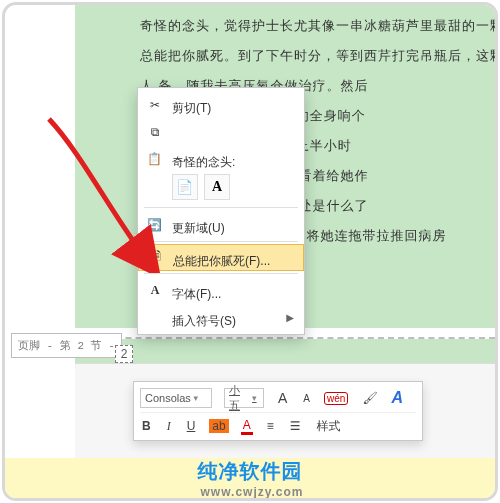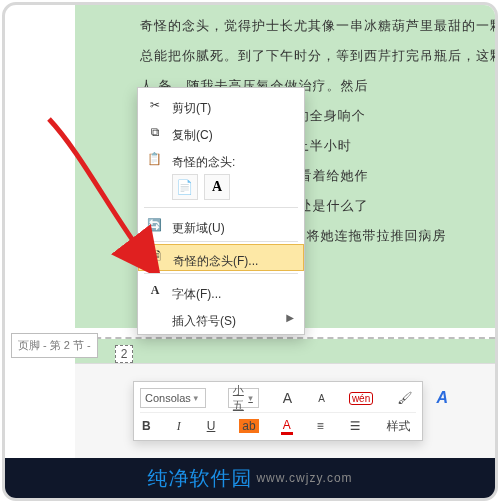--- a/index.html
+++ b/index.html
@@ -2,43 +2,43 @@
 <html><head>
 <meta charset="utf-8">
 <style>
   * { box-sizing: border-box; margin: 0; padding: 0; }
   body { width: 500px; height: 503px; overflow: hidden; font-family: "Microsoft YaHei", sans-serif; background: #fff; position: relative; }
   .frame { position: absolute; inset: 2px; border: 3px solid #d8d8d8; border-radius: 14px; background: #fff; overflow: hidden; }
   .doc { position: absolute; top: 0; left: 70px; right: 0; bottom: 170px; background: #c6e6c6; padding: 6px 10px; }
   .para { color: #333; font-size: 13px; line-height: 30px; letter-spacing: 1px; white-space: nowrap; margin-left: 55px; }
   .footer-band { position: absolute; left: 70px; right: 0; top: 332px; height: 2px; border-top: 2px dashed #bdbdbd; }
   .footer-area { position: absolute; left: 70px; right: 0; top: 334px; height: 24px; background: #c6e6c6; }
-  .footer-tab { position: absolute; left: 6px; top: 328px; background: #fff; border: 1px solid #bdbdbd; padding: 4px 6px; font-size: 11px; color: #777; }
+  .footer-tab { position: absolute; left: 6px; top: 328px; background: #fff; border: 1px solid #bdbdbd; padding: 4px 6px; font-size: 11px; color: #777; font-family: Liberation Mono, monospace; }
   .page-num-box { position: absolute; left: 110px; top: 340px; width: 18px; height: 18px; background: #fff; border: 1px dashed #7a7a7a; font-size: 12px; text-align: center; line-height: 16px; color: #555; }
   .below-page { position: absolute; left: 70px; right: 0; top: 358px; bottom: 40px; background: #f6f6f6; border-top: 1px solid #dcdcdc; }
   .mini-toolbar { position: absolute; left: 128px; top: 376px; width: 290px; background: #fff; border: 1px solid #c8c8c8; box-shadow: 0 4px 10px rgba(0,0,0,.15); padding: 4px 6px; }
-  .mt-row { display: flex; align-items: center; gap: 22px; height: 24px; }
+  .mt-row { display: flex; align-items: center; gap: 12px; height: 24px; }
   .mt-row + .mt-row { border-top: 1px solid #eee; margin-top: 2px; padding-top: 3px; }
   .font-box, .size-box { border: 1px solid #c8c8c8; font-size: 11px; color: #555; height: 20px; display: flex; align-items: center; padding: 0 4px; }
   .font-box { width: 72px; } .size-box { width: 40px; text-decoration: underline; }
   .dd { width: 10px; text-align: center; color: #888; font-size: 9px; }
   .mt-btn { font-size: 12px; color: #444; padding: 0 2px; }
   .wen { color: #c00; border: 1px solid #c00; border-radius: 3px; font-size: 10px; padding: 0 2px; }
   .styleA { color: #2a6bde; font-size: 16px; font-style: italic; font-weight: bold; }
   .menu { position: absolute; left: 132px; top: 82px; width: 168px; background: #fff; border: 1px solid #c8c8c8; box-shadow: 0 6px 14px rgba(0,0,0,.22); padding: 3px 0; z-index: 5; }
   .menu-item { display: flex; align-items: center; height: 27px; font-size: 12px; color: #333; padding: 0 10px 0 8px; gap: 8px; }
   .menu-item.hl { background: #fde8a6; border: 1px solid #e8b84a; margin: -1px 0; }
   .mi-icon { width: 18px; height: 18px; display: flex; align-items: center; justify-content: center; }
   .mi-label { flex: 1; white-space: nowrap; margin-top: 8px; }
   .mi-arrow { color: #666; font-size: 10px; }
   .menu-sep { height: 1px; background: #e0e0e0; margin: 3px 6px; }
   .paste-row { display: flex; gap: 6px; padding: 2px 8px 4px 34px; }
   .paste-btn { width: 26px; height: 26px; border: 1px solid #ddd; background: #fafafa; display: flex; align-items: center; justify-content: center; font-size: 14px; }
   .arrow { position: absolute; left: 36px; top: 108px; width: 120px; height: 160px; z-index: 6; pointer-events: none; }
-  .logo { position: absolute; left: 0; right: 0; bottom: 0; height: 40px; display: flex; align-items: center; justify-content: center; font-size: 20px; font-weight: normal; color: #1a8fe6; background: #0f172a; letter-spacing: 1px; }
+  .logo { position: absolute; left: 0; right: 0; bottom: 0; height: 40px; display: flex; align-items: center; justify-content: center; font-size: 20px; font-weight: bold; color: #1a8fe6; background: #fef9c3; letter-spacing: 1px; flex-direction: column; }
   .logo .w { color: #1a8fe6; } .logo .u { color: #888; font-size: 12px; margin-left: 4px; }
 </style>
 </head>
 <body>
 
 <div class="frame">
   <div class="doc">
     <div class="para">奇怪的念头，觉得护士长尤其像一串冰糖葫芦里最甜的一颗</div>
     <div class="para">总能把你腻死。到了下午时分，等到西芹打完吊瓶后，这颗糖</div>
     <div class="para">人                                                     备，随我去高压氧仓做治疗。然后</div>
@@ -64,39 +64,38 @@
     <path d="M8,6 C40,40 70,100 108,150" stroke="#e02020" stroke-width="5" fill="none" marker-end="url(#ah)"></path>
   </svg>
 
   <div class="menu">
     <div class="menu-item">
       <span class="mi-icon">✂</span>
       <span class="mi-label">剪切(T)</span>
     </div>
     <div class="menu-item">
       <span class="mi-icon">⧉</span>
-      <span class="mi-label">复制(C)</span>
     </div>
     <div class="menu-item">
       <span class="mi-icon">📋</span>
       <span class="mi-label">奇怪的念头:</span>
     </div>
     <div class="paste-row">
       <div class="paste-btn">📄</div>
       <div class="paste-btn" style="font-weight:bold;font-family:serif">A</div>
     </div>
     <div class="menu-sep"></div>
     <div class="menu-item">
       <span class="mi-icon">🔄</span>
       <span class="mi-label">更新域(U)</span>
     </div>
     <div class="menu-sep"></div>
     <div class="menu-item hl">
       <span class="mi-icon">🗎</span>
-      <span class="mi-label">奇怪的念头(F)...</span>
+      <span class="mi-label">总能把你腻死(F)...</span>
     </div>
     <div class="menu-sep"></div>
     <div class="menu-item">
       <span class="mi-icon" style="font-family:serif;font-weight:bold">A</span>
       <span class="mi-label">字体(F)...</span>
     </div>
     <div class="menu-item">
       <span class="mi-icon"></span>
       <span class="mi-label">插入符号(S)</span>
       <span class="mi-arrow">▶</span>

